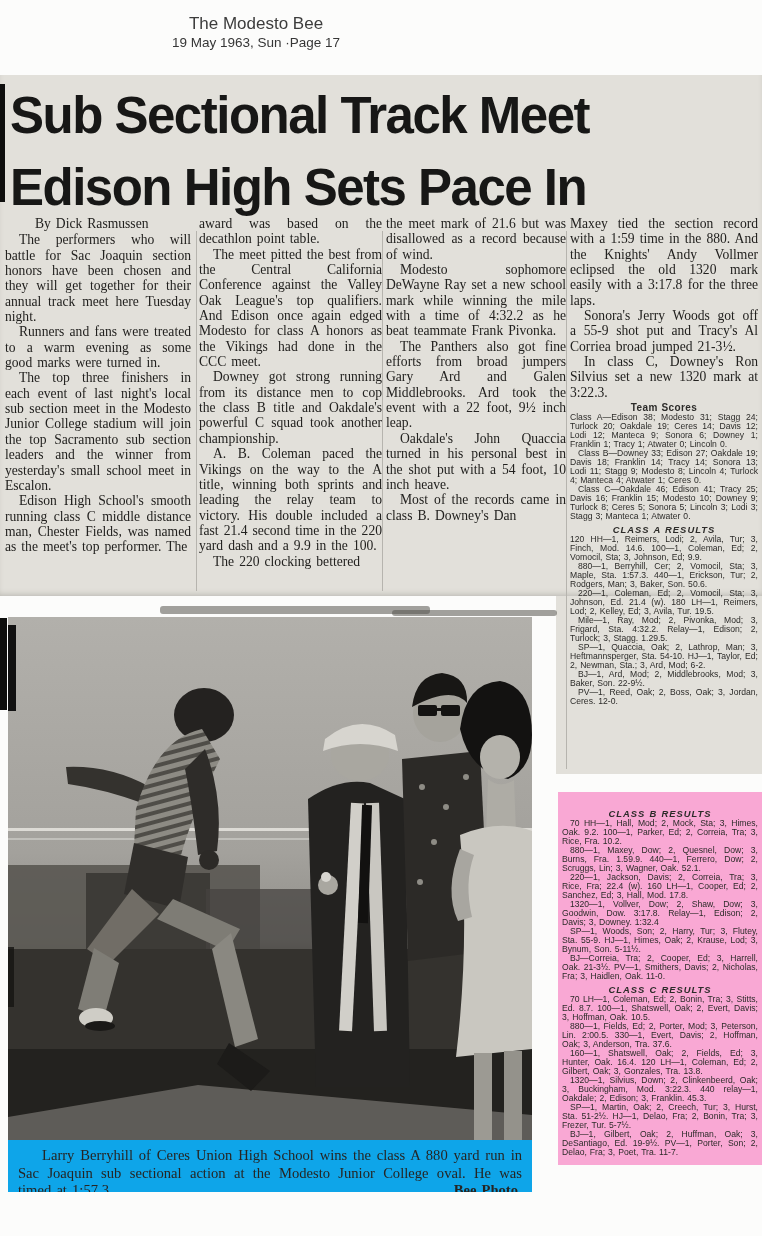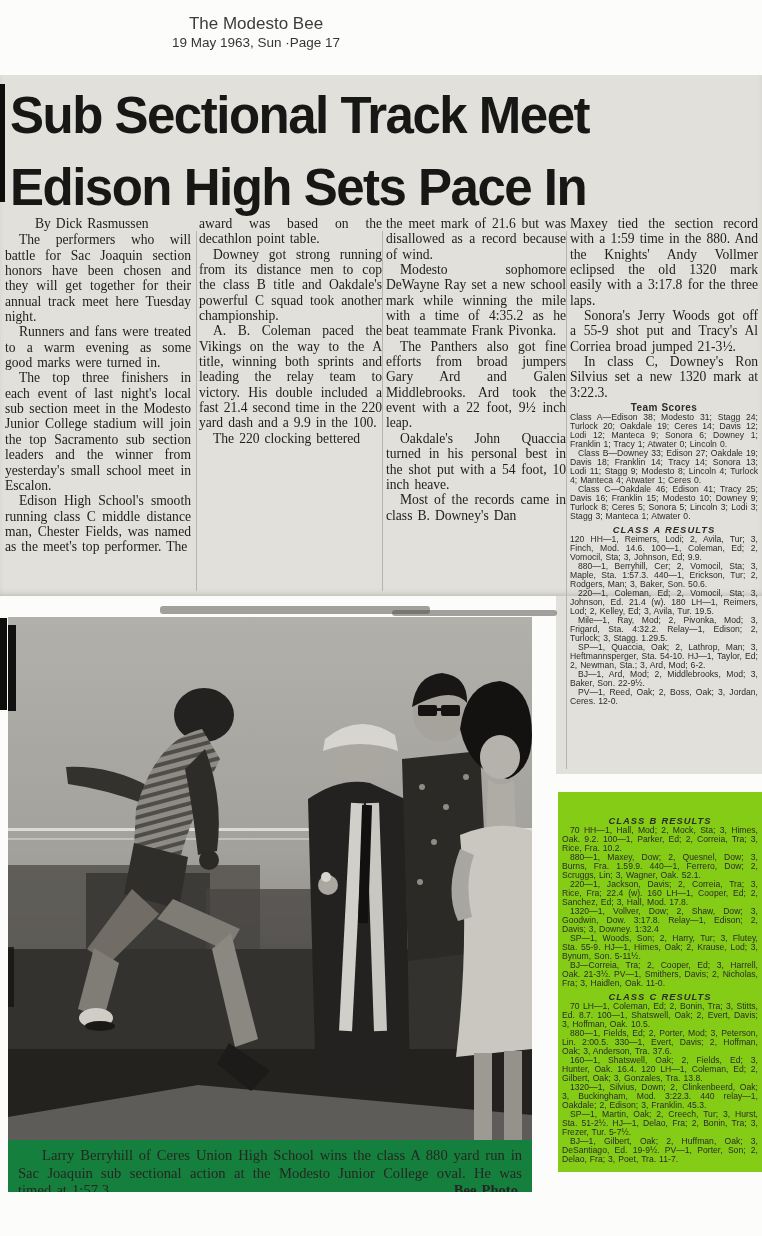--- a/index.html
+++ b/index.html
@@ -9,22 +9,22 @@
   
   .masthead{position:absolute;left:96px;top:13px;width:320px;text-align:center;
             font-family:"Liberation Sans",sans-serif;color:#3c3c3c;}
   .masthead .title{font-size:17px;line-height:21px;}
   .masthead .dateline{font-size:13.5px;line-height:18px;color:#363636;}
 
   
   .clip-main{position:absolute;left:0;top:75px;width:762px;height:521px;background:#e2e0da;
              box-shadow:inset 0 -4px 6px -3px #b7b5af;}
   .clip-ext{position:absolute;left:556px;top:596px;width:206px;height:178px;background:#e2e0da;}
-  .clip-bc{position:absolute;left:558px;top:792px;width:204px;background:#84cc16;
-           padding:20px 4px 8px;box-sizing:border-box;}
+  .clip-bc{position:absolute;left:558px;top:792px;width:204px;background:#f9a8d4;
+           padding:13px 4px 8px;box-sizing:border-box;}
 
   .edge-mark{position:absolute;background:#0e0e0d;}
   .smudge{position:absolute;background:#55534e;opacity:.55;border-radius:3px;}
 
   
   .headline{position:absolute;left:10px;top:80px;width:748px;
             font-family:"Liberation Sans",sans-serif;font-weight:bold;
             font-size:51px;line-height:72px;letter-spacing:-1.5px;color:#171716;white-space:nowrap;}
 
   
@@ -43,21 +43,21 @@
   
   .results{font-family:"Liberation Sans",sans-serif;font-size:8.6px;line-height:9px;
            color:#2c2b29;text-align:justify;word-spacing:.6px;}
   .results .para{margin:0;text-indent:8px;}
   .res-head{font-weight:bold;text-align:center;font-size:9.4px;letter-spacing:1px;
             margin:4px 0 1px;text-indent:0;font-style:italic;}
   .ts-head{font-weight:bold;text-align:center;font-size:10px;letter-spacing:.4px;
            margin:3px 0 1px;text-indent:0;}
 
   
-  .photo-block{position:absolute;left:8px;top:617px;width:524px;background:#15803d;padding-bottom:5px;}
+  .photo-block{position:absolute;left:8px;top:617px;width:524px;background:#0ea5e9;padding-bottom:5px;}
   .photo-frame{display:block;width:524px;height:523px;}
   .caption{position:relative;font-size:14.6px;line-height:17.6px;color:#262523;
            text-align:justify;padding:7px 10px 3px;text-indent:24px;word-spacing:1.5px;}
   .credit{position:absolute;right:14px;bottom:3px;font-weight:bold;text-indent:0;}
 </style>
 </head>
 <body>
 
 <div id="page">
 
@@ -89,30 +89,31 @@
         <p class="para">The performers who will battle for Sac Joaquin section honors have been chosen and they will get together for their annual track meet here Tuesday night.</p>
         <p class="para">Runners and fans were treated to a warm evening as some good marks were turned in.</p>
         <p class="para">The top three finishers in each event of last night's local sub section meet in the Modesto Junior College stadium will join the top Sacramento sub section leaders and the winner from yesterday's small school meet in Escalon.</p>
         <p class="para">Edison High School's smooth running class C middle distance man, Chester Fields, was named as the meet's top performer. The</p>
       </div>
   </div>
 
   <div id="col2" class="col cont-first">
     <div class="cont-first">
         <p class="para">award was based on the decathlon point table.</p>
+        <p class="para">The meet pitted the best from the Central California Conference against the Valley Oak League's top qualifiers. And Edison once again edged Modesto for class A honors as the Vikings had done in the CCC meet.</p>
         <p class="para">Downey got strong running from its distance men to cop the class B title and Oakdale's powerful C squad took another championship.</p>
         <p class="para">A. B. Coleman paced the Vikings on the way to the A title, winning both sprints and leading the relay team to victory. His double included a fast 21.4 second time in the 220 yard dash and a 9.9 in the 100.</p>
         <p class="para">The 220 clocking bettered</p>
       </div>
   </div>
 
   <div id="col3" class="col cont-first">
     <div class="cont-first">
         <p class="para">the meet mark of 21.6 but was disallowed as a record because of wind.</p>
-        <p class="para">Modesto sophomore DeWayne Ray set a new school mark while winning the mile with a time of 4:35.2 as he beat teammate Frank Pivonka.</p>
+        <p class="para">Modesto sophomore DeWayne Ray set a new school mark while winning the mile with a time of 4:32.2 as he beat teammate Frank Pivonka.</p>
         <p class="para">The Panthers also got fine efforts from broad jumpers Gary Ard and Galen Middlebrooks. Ard took the event with a 22 foot, 9½ inch leap.</p>
         <p class="para">Oakdale's John Quaccia turned in his personal best in the shot put with a 54 foot, 10 inch heave.</p>
         <p class="para">Most of the records came in class B. Downey's Dan</p>
       </div>
   </div>
 
   <div id="col4" class="col cont-first">
     <div class="cont-first">
         <p class="para">Maxey tied the section record with a 1:59 time in the 880. And the Knights' Andy Vollmer eclipsed the old 1320 mark easily with a 3:17.8 for the three laps.</p>
         <p class="para">Sonora's Jerry Woods got off a 55-9 shot put and Tracy's Al Corriea broad jumped 21-3½.</p>

